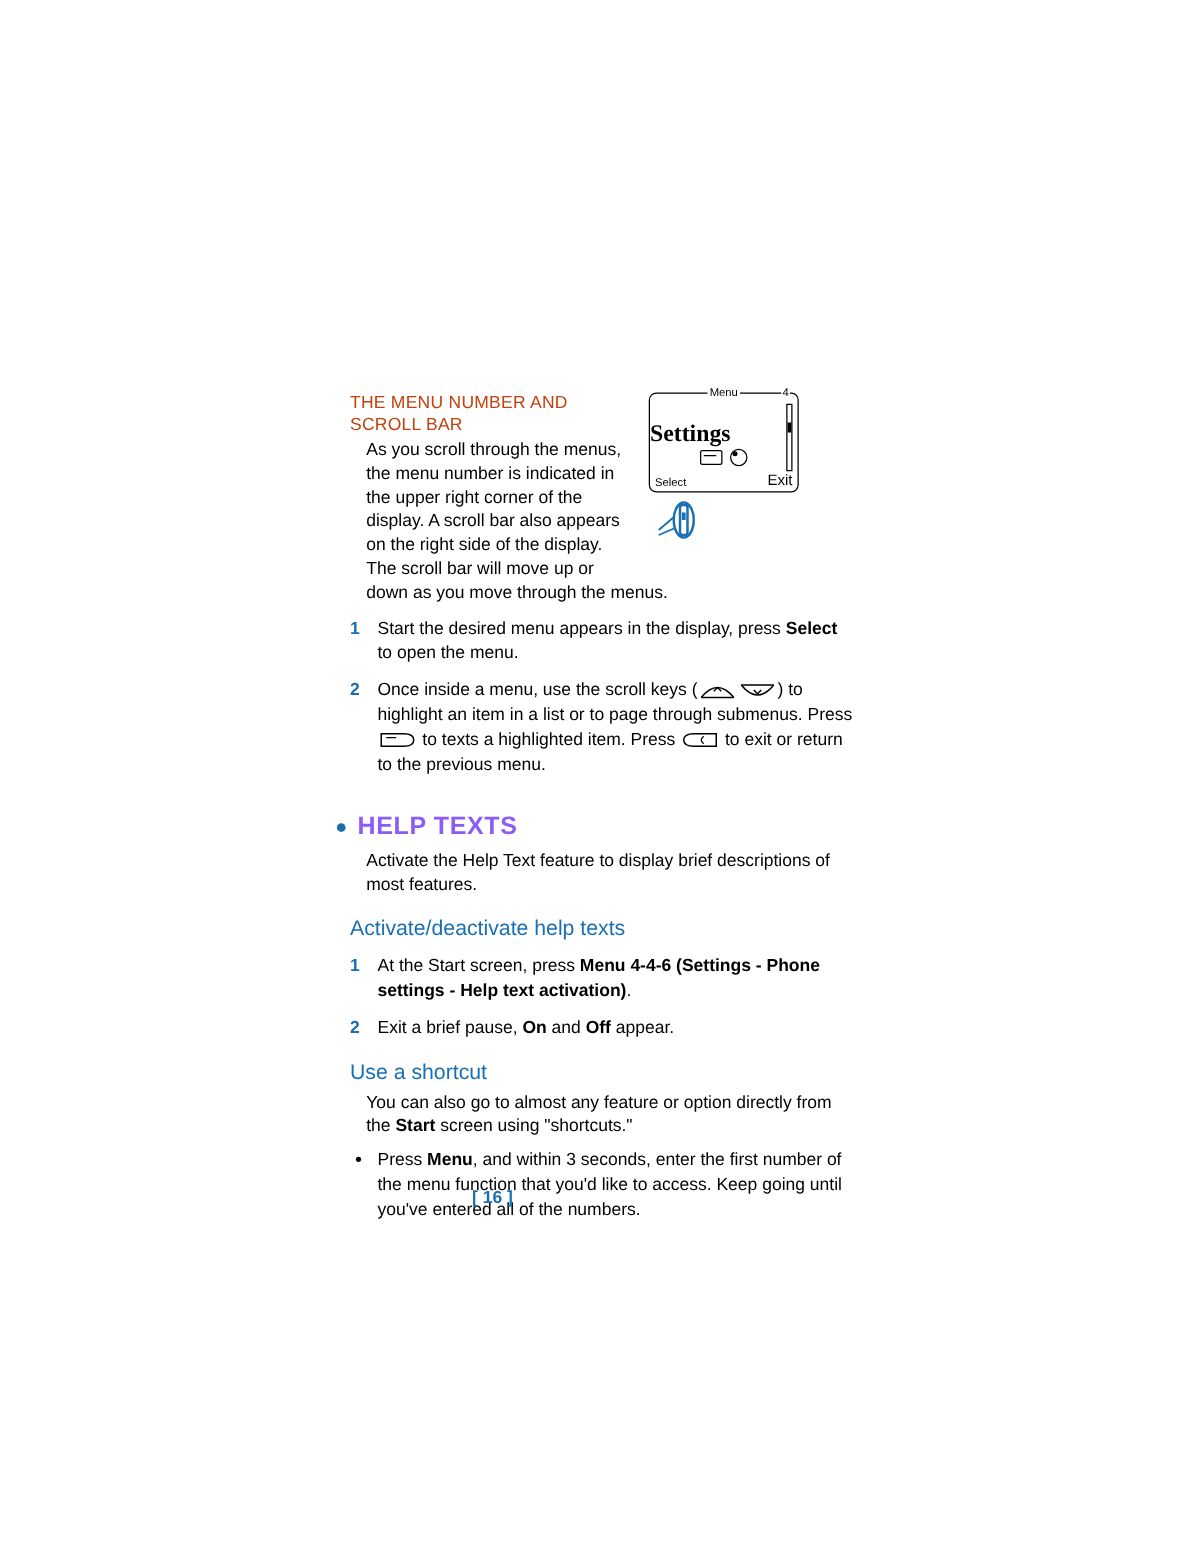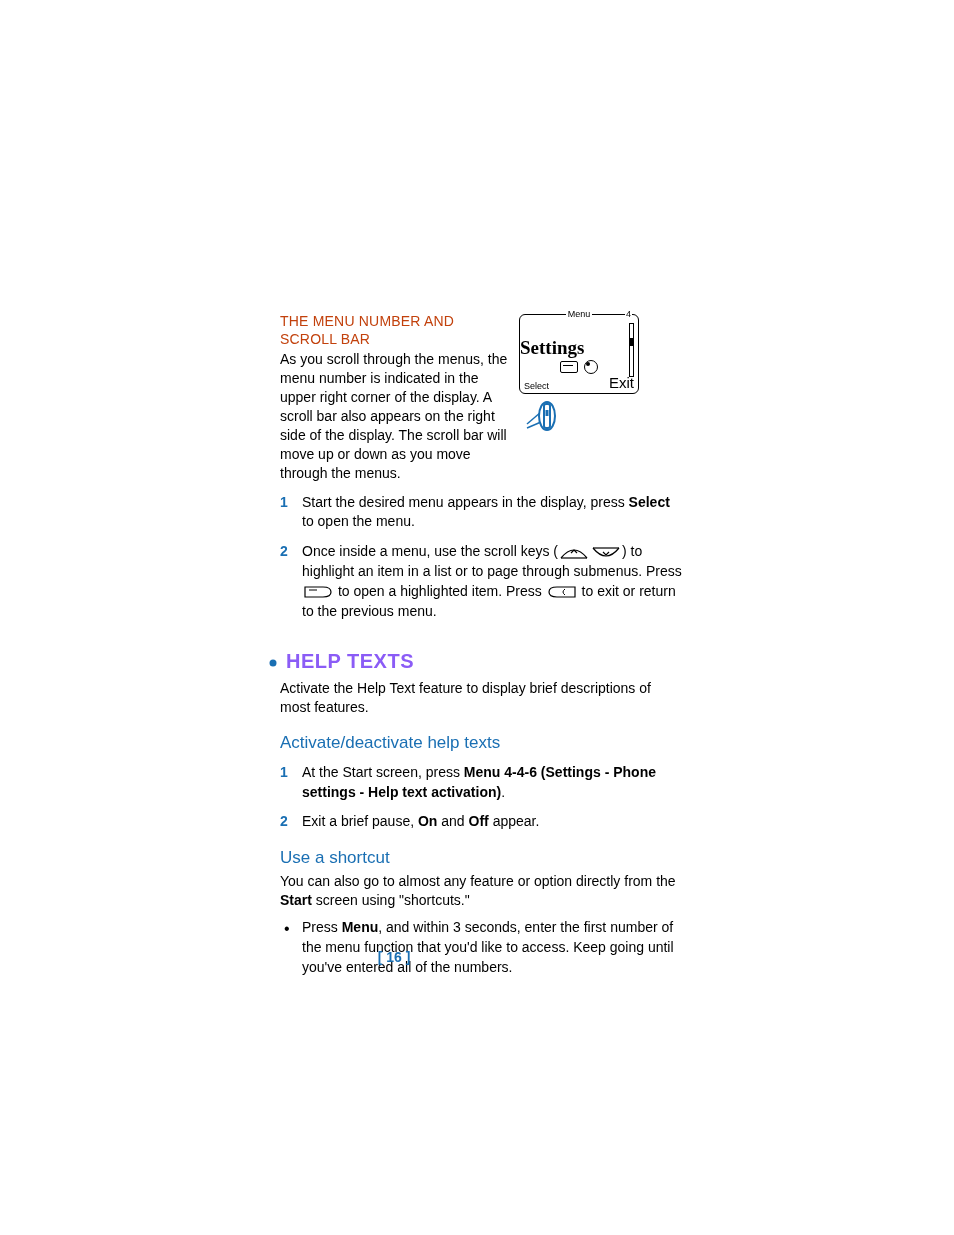--- a/index.html
+++ b/index.html
@@ -72,21 +72,21 @@
   .ps-soft-left {
     position: absolute;
     bottom: 2px;
     left: 4px;
     font-size: 9px;
   }
   .ps-soft-right {
     position: absolute;
     bottom: 2px;
     right: 4px;
-    font-size: 15px;
+    font-size: 12px;
     padding-left: 28px;
   }
   .icon-card {
     display: inline-block;
     width: 16px; height: 10px;
     border: 1.2px solid #000;
     border-radius: 2px;
     vertical-align: middle;
     position: relative;
   }
@@ -143,20 +143,21 @@
     font-size: 14px;
     line-height: 1.3;
     margin: 0 0 2px 0;
     letter-spacing: 0.2px;
     color: #c2410c;
   }
   .body-text {
     font-size: 14px;
     line-height: 1.35;
     color: #000;
+    margin-left: 13px;
   }
   .clear { clear: both; }
 
   .numlist {
     list-style: none;
     padding: 0;
     margin: 10px 0 0 0;
   }
   .numlist > li {
     position: relative;
@@ -283,21 +284,21 @@
         <svg width="30" height="14" viewBox="0 0 30 14">
             <path d="M2 2 Q15 18 28 2" fill="none" stroke="#000" stroke-width="1.2"></path>
             <path d="M2 2 L28 2" stroke="#000" stroke-width="1.2"></path>
             <path d="M12 6 L15 9 L18 6" stroke="#000" stroke-width="1.2" fill="none"></path>
           </svg>
       </span><span>) to highlight an item in a list or to page through submenus. Press </span><span class="inline-key">
         <svg width="30" height="14" viewBox="0 0 30 14">
             <path d="M2 2 L20 2 Q28 2 28 7 Q28 12 20 12 L2 12 Z" fill="none" stroke="#000" stroke-width="1.2"></path>
             <line x1="6" y1="5" x2="14" y2="5" stroke="#000" stroke-width="1"></line>
           </svg>
-      </span><span> to open a highlighted item. Press </span><span class="inline-key">
+      </span><span> to texts a highlighted item. Press </span><span class="inline-key">
         <svg width="30" height="14" viewBox="0 0 30 14">
             <path d="M28 2 L10 2 Q2 2 2 7 Q2 12 10 12 L28 12 Z" fill="none" stroke="#000" stroke-width="1.2"></path>
             <path d="M18 4 Q14 7 18 10" fill="none" stroke="#000" stroke-width="1"></path>
           </svg>
       </span><span> to exit or return to the previous menu.</span>
     </li>
   </ol>
 
   <div class="section-title">
     <span class="dot-icon">

